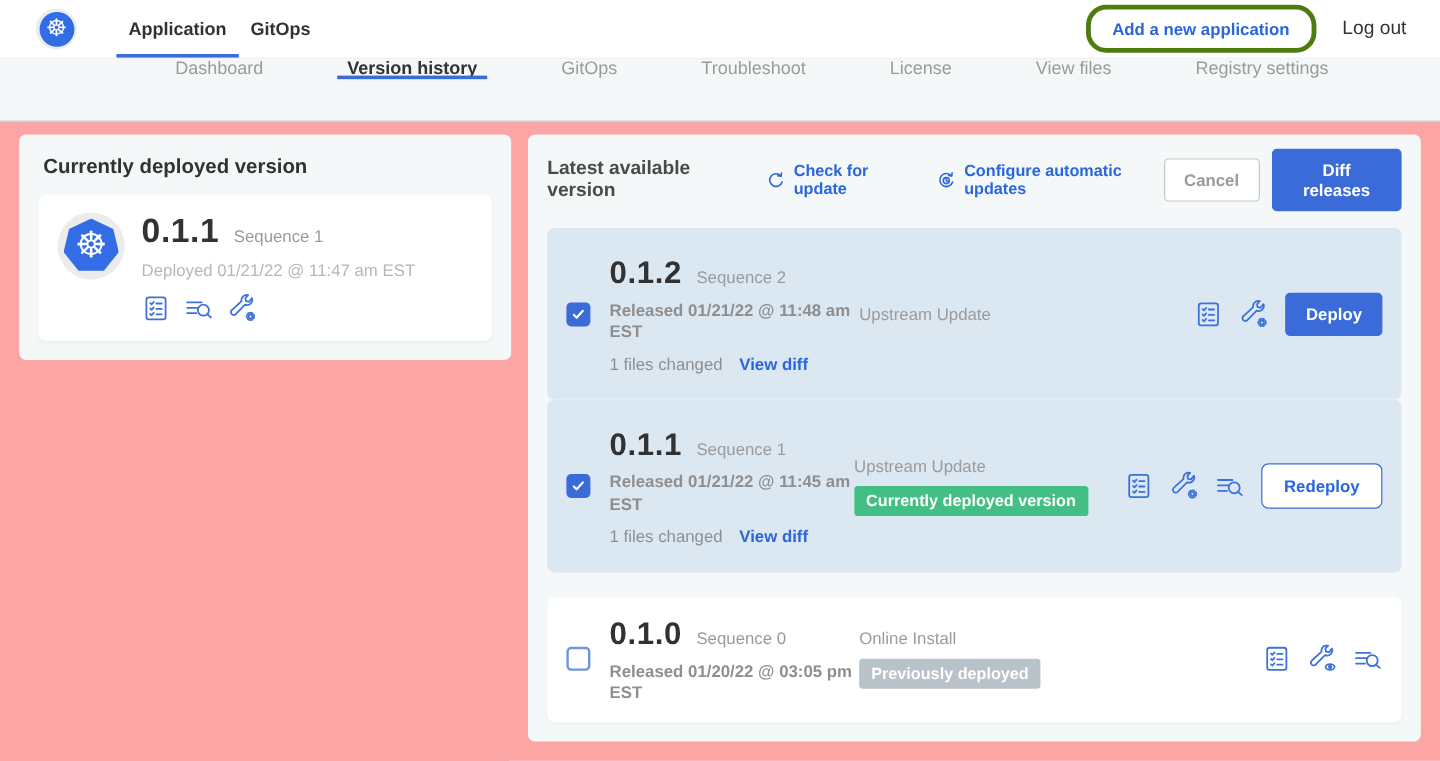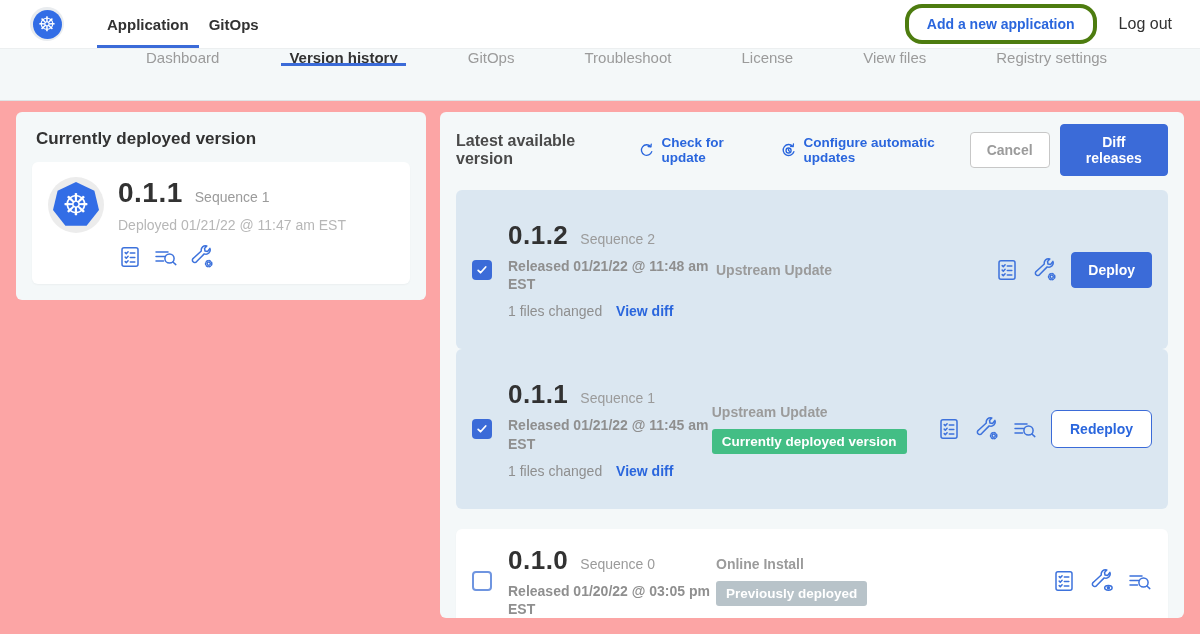--- a/index.html
+++ b/index.html
@@ -66,40 +66,40 @@
   .rp-link .licon svg { width:100%; height:100%; stroke:#2a66dd; fill:none;
     stroke-width:1.6; stroke-linecap:round; stroke-linejoin:round; }
   .rp-header .spacer { flex:1; }
   .btn { font-family:"Liberation Sans",sans-serif; font-size:14px; font-weight:bold;
     border-radius:4px; padding:9px 16px; cursor:pointer; }
   .btn-cancel { background:#fff; border:1px solid #c7c7c7; color:#9b9b9b; margin-right:10px; }
   .btn-primary { background:#3b6bd8; border:1px solid #3b6bd8; color:#fff; }
   .btn-outline { background:#fff; border:1px solid #3b6bd8; color:#2a66dd; padding:10px 18px;
     border-radius:6px; }
 
-  .version-row { border-radius:6px; display:flex; align-items:center; padding:30px 16px; }
+  .version-row { border-radius:6px; display:flex; align-items:center; padding:22px 16px; }
   .row-selected { background:#dbe7f1; }
   .row-plain { background:#fff; box-shadow:0 1px 2px rgba(0,0,0,0.04); }
   .row-1 { margin-top:14px; min-height:122px; }
   .row-2 { min-height:124px; }
   .row-3 { min-height:96px; padding:16px; }
   .other-label { font-size:15px; color:#9b9b9b; margin:22px 0 12px 2px; }
 
   .checkbox { width:20px; height:20px; border-radius:4px; flex:0 0 auto; cursor:pointer; }
   .checkbox.checked { background:#3b6bd8; display:flex; align-items:center; justify-content:center; }
   .checkbox.unchecked { background:#fff; border:2px solid #6f95e0; }
 
   .vinfo { width:208px; margin-left:16px; }
   .vinfo .ver-num { font-size:26px; }
   .released { font-size:14px; font-weight:bold; color:#8f8f8f; margin-top:6px; line-height:1.3; }
   .files-line { margin-top:10px; font-size:14px; color:#8f8f8f; }
   .files-line .viewdiff { color:#2a66dd; font-weight:bold; margin-left:10px; cursor:pointer; }
 
   .vsource { width:230px; }
-  .source-label { font-size:14px; font-weight:bold; color:#9b9b9b; }
+  .source-label { font-size:14px; font-weight:normal; color:#9b9b9b; }
   .badge { display:inline-block; margin-top:9px; font-size:13.5px; font-weight:bold;
     color:#fff; padding:5px 10px; border-radius:3px; }
   .badge-green { background:#43be85; }
   .badge-gray { background:#b8c3c9; }
 
   .vactions { margin-left:auto; display:flex; align-items:center; gap:14px; }
 </style>
 </head>
 <body>
 

